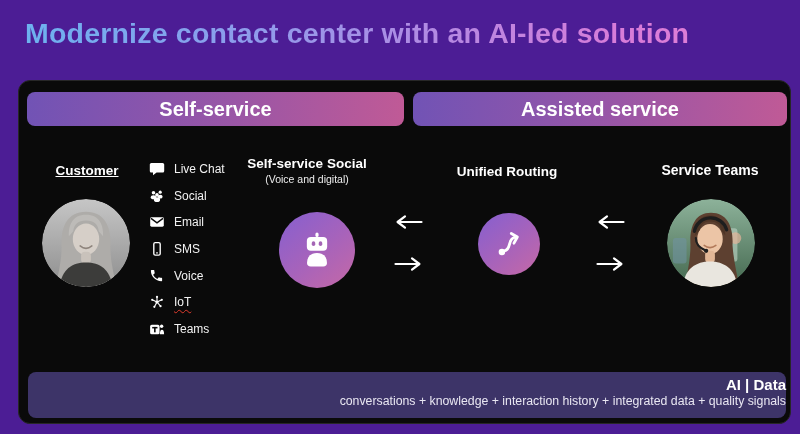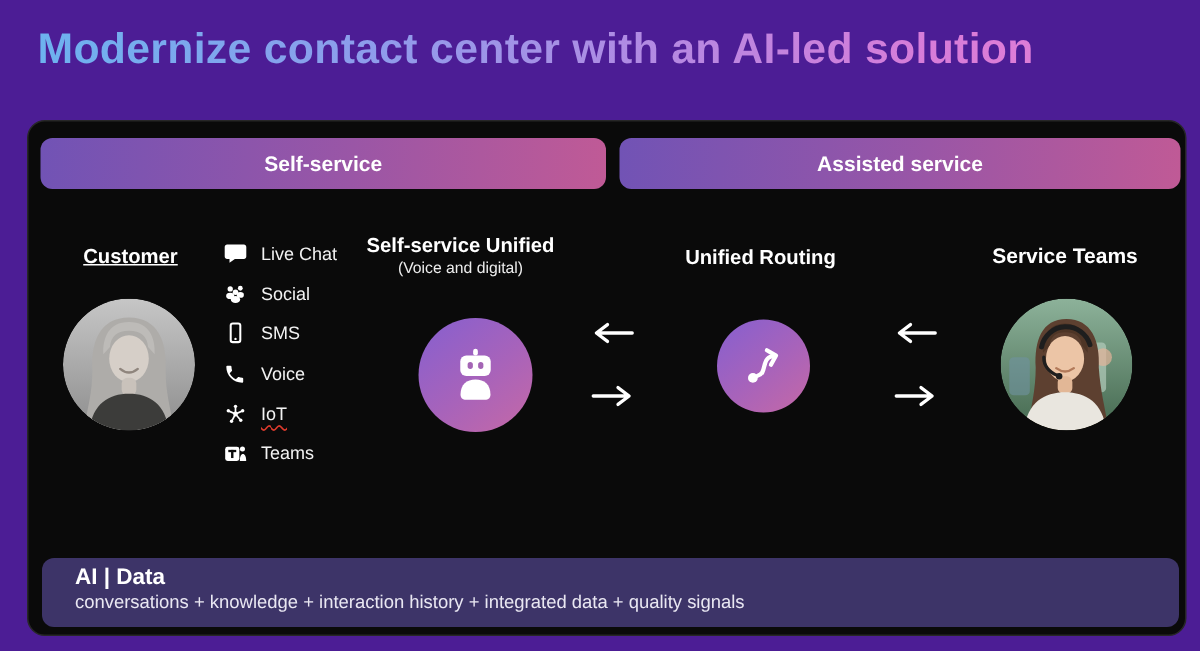--- a/index.html
+++ b/index.html
@@ -15,21 +15,21 @@
     -webkit-background-clip:text; background-clip:text; color:transparent;
     white-space:nowrap;
   }
   .panel {
     position:absolute; left:18px; top:80px; width:773px; height:344px;
     background:#0a0a0a; border:1.5px solid #272727; border-radius:12px;
   }
   .pill {
     position:absolute; top:11px; height:34px; border-radius:8px;
     background:linear-gradient(95deg,#7153b5 0%,#9a56a6 55%,#c05a96 100%);
-    color:#fff; font-size:14px; font-weight:700; text-align:center; line-height:34px;
+    color:#fff; font-size:20px; font-weight:700; text-align:center; line-height:34px;
   }
   .pill-1 { left:8px;  width:377px; }
   .pill-2 { left:394px; width:374px; }
 
   .col-label { position:absolute; color:#fff; text-align:center; white-space:nowrap; }
   .customer-label { left:18px;  top:82px; width:100px; font-size:13.5px; font-weight:700;text-decoration:underline; }
   .agents-title   { left:206px; top:75px; width:164px; font-size:13.5px; font-weight:700; }
   .agents-sub     { left:206px; top:92px; width:164px; font-size:10.5px; font-weight:400; color:#ededed; }
   .routing-title  { left:418px; top:83px; width:140px; font-size:13.5px; font-weight:700; }
   .service-title  { left:621px; top:81px; width:140px; font-size:14px;   font-weight:700; }
@@ -56,21 +56,21 @@
 
   .arrow { position:absolute; width:31px; height:18px; }
   .arrow svg { display:block; }
   .ar-l1 { left:374px; top:132px; }
   .ar-r1 { left:374px; top:174px; }
   .ar-l2 { left:576px; top:132px; }
   .ar-r2 { left:576px; top:174px; }
 
   .footer-bar {
     position:absolute; left:9px; top:291px; width:758px; height:46px;
-    background:#3d3468; border-radius:8px; text-align:left; color:#fff;padding-left:22px;
+    background:#3d3468; border-radius:8px; text-align:right; color:#fff;padding-left:22px;
   }
   .footer-title { font-size:15px; font-weight:700; margin-top:4px; }
   .footer-sub   { font-size:12.3px; font-weight:400; color:#e9e7f2; margin-top:1px; }
 </style>
 </head>
 <body>
 
 <div class="stage">
 
   <h1 class="title">Modernize contact center with an AI-led solution</h1>
@@ -122,20 +122,29 @@
             <ellipse cx="5.6" cy="11.6" rx="3.4" ry="2.6"></ellipse>
               <ellipse cx="14" cy="10.8" rx="3" ry="2.4"></ellipse>
               <ellipse cx="10" cy="14.6" rx="3.9" ry="3"></ellipse>
           </svg>
         </span>
         <span class="ch-label">Social</span>
       </li>
       <li>
         <span class="ch-icon">
           <svg width="16" height="16" viewBox="0 0 20 20">
+              <rect x="1.5" y="4" width="17" height="12" rx="1.8" fill="#fff"></rect>
+              <path d="M2.5 5.5 L10 11 L17.5 5.5" stroke="#0a0a0a" stroke-width="1.7" fill="none"></path>
+            </svg>
+        </span>
+        <span class="ch-label">Email</span>
+      </li>
+      <li>
+        <span class="ch-icon">
+          <svg width="16" height="16" viewBox="0 0 20 20">
               <rect x="6" y="2" width="8" height="15.6" rx="1.8" fill="none" stroke="#fff" stroke-width="1.7"></rect>
               <circle cx="10" cy="14.9" r="1" fill="#fff"></circle>
             </svg>
         </span>
         <span class="ch-label">SMS</span>
       </li>
       <li>
         <span class="ch-icon">
           <svg width="15" height="15" viewBox="0 0 24 24">
               <path d="M6.6 10.8c1.4 2.8 3.8 5.2 6.6 6.6l2.2-2.2c.3-.3.7-.4 1-.2 1.1.4 2.3.6 3.6.6.6 0 1 .4 1 1V20c0 .6-.4 1-1 1C10.6 21 3 13.4 3 4c0-.6.4-1 1-1h3.5c.6 0 1 .4 1 1 0 1.2.2 2.4.6 3.6.1.3 0 .7-.2 1l-2.3 2.2z" fill="#fff"></path>
@@ -172,21 +181,21 @@
             <path d="M13.6 16.6 C13.6 12.6 14.7 10.8 16.2 10.8 C17.7 10.8 18.9 12.6 18.9 16.6 Z" fill="#fff"></path>
             <rect x="1.4" y="4.8" width="11.8" height="11.8" rx="2" fill="#fff"></rect>
             <rect x="4" y="7.4" width="6.6" height="1.9" fill="#0a0a0a"></rect>
             <rect x="6.3" y="7.4" width="2" height="6.8" fill="#0a0a0a"></rect>
           </svg>
         </span>
         <span class="ch-label">Teams</span>
       </li>
     </ul>
 
-    <div class="col-label agents-title">Self-service Unified</div>
+    <div class="col-label agents-title">Self-service Social</div>
     <div class="col-label agents-sub">(Voice and digital)</div>
     <div class="grad-circle bot-circle">
       <svg width="42" height="42" viewBox="0 0 24 24">
         <rect x="11.1" y="2" width="1.8" height="2.6" rx="0.9" fill="#fff"></rect>
         <rect x="6.2" y="4.6" width="11.6" height="7.8" rx="2.3" fill="#fff"></rect>
         <rect x="9" y="7" width="2" height="2.7" rx="1" fill="#a465b5"></rect>
         <rect x="13" y="7" width="2" height="2.7" rx="1" fill="#a465b5"></rect>
         <path d="M6.3 19.4 C6.3 15.6 8.7 13.7 12 13.7 C15.3 13.7 17.7 15.6 17.7 19.4 C17.7 20.7 16.9 21.4 15.6 21.4 L8.4 21.4 C7.1 21.4 6.3 20.7 6.3 19.4 Z" fill="#fff"></path>
       </svg>
     </div>

